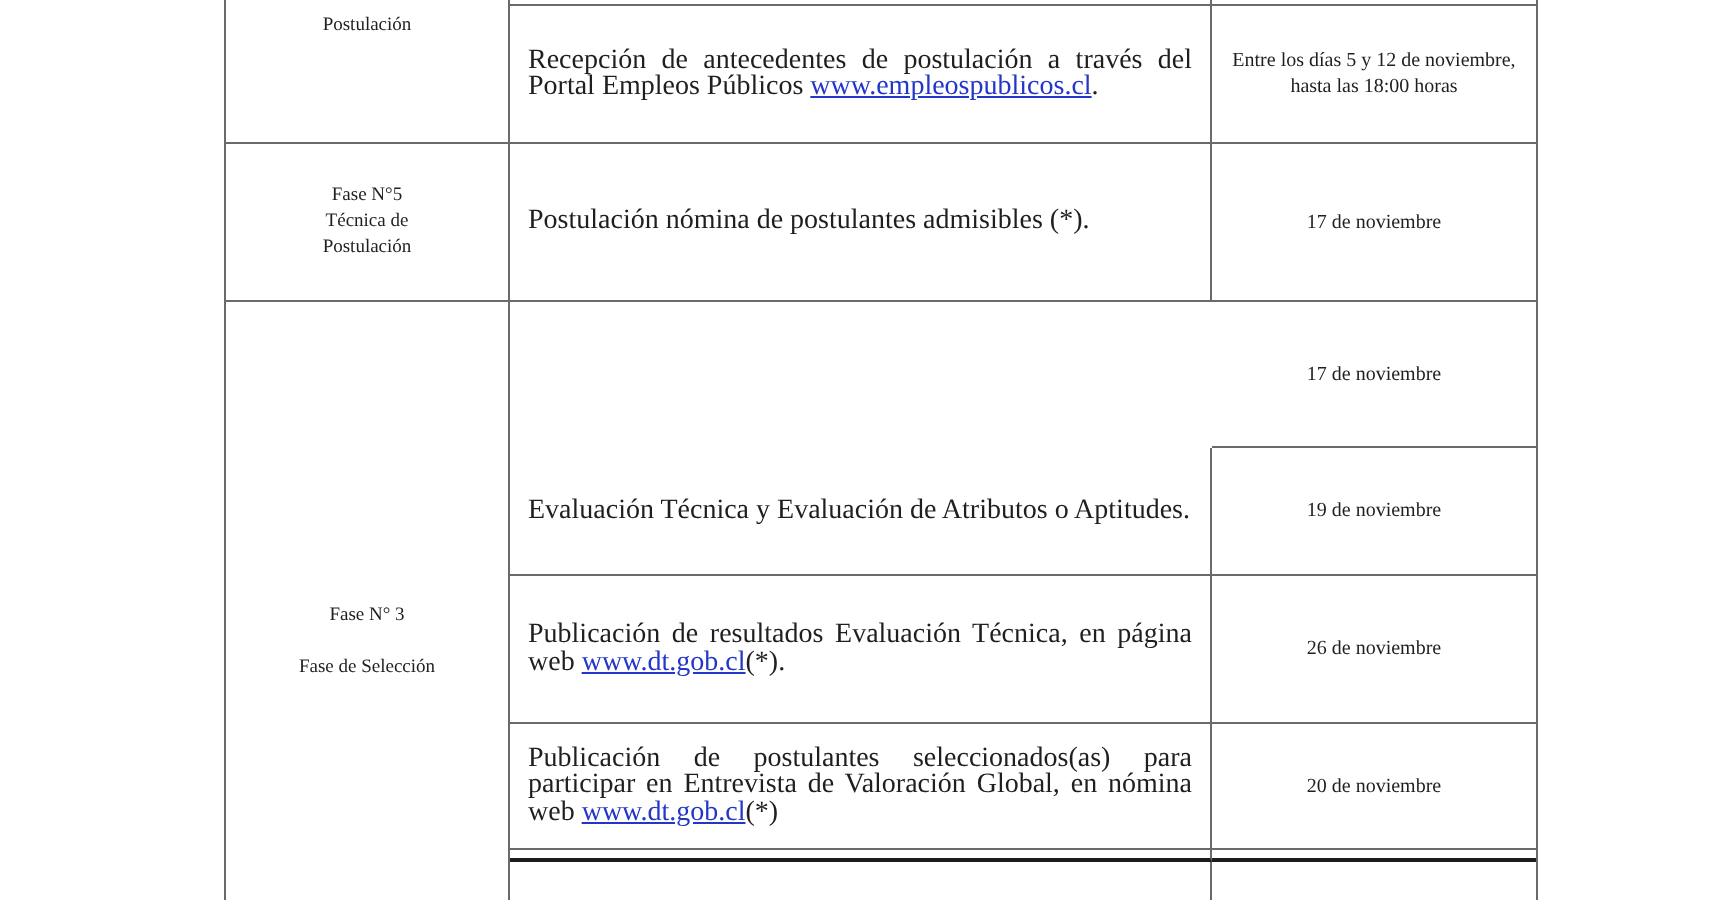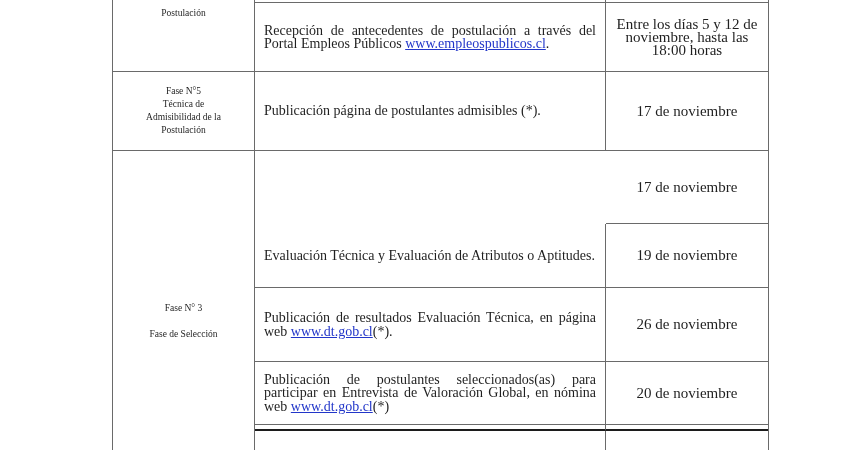--- a/index.html
+++ b/index.html
@@ -27,21 +27,21 @@
 
   .c-phase { justify-content:center; text-align:center;
              font-size:9.5px; line-height:13px; padding:2px 6px; }
   .c-phase .plines { width:100%; }
   .pline { min-height:13px; }
 
   .c-mid { padding:4px 9px; font-size:14px; line-height:13.5px; }
   .c-mid .txt { width:100%; text-align:justify; }
 
   .c-date { justify-content:center; text-align:center;
-            font-size:15px; line-height:13px; padding:2px 8px; }
+            font-size:10px; line-height:13px; padding:2px 8px; }
 
   .lnk { color:#2236c9; text-decoration:underline; cursor:pointer; }
 </style>
 </head>
 <body>
 
 <div class="page">
   <div class="tbl">
 
     <div class="cell bb br" style="grid-area:1/2/2/3"></div>
@@ -50,21 +50,20 @@
     <div class="cell c-phase bb br" style="grid-area:1/1/3/2">
       <div class="plines">
         <div class="pline">Postulación</div>
       </div>
     </div>
 
     <div class="cell c-phase bb br" style="grid-area:3/1/4/2">
       <div class="plines">
         <div class="pline">Fase N°5</div>
         <div class="pline">Técnica de</div>
-        <div class="pline">Admisibilidad de la</div>
         <div class="pline">Postulación</div>
       </div>
     </div>
 
     <div class="cell c-phase br" style="grid-area:4/1/10/2">
       <div class="plines">
         <div class="pline">Fase N° 3</div>
         <div class="pline"></div>
         <div class="pline">Fase de Selección</div>
       </div>
@@ -74,21 +73,21 @@
       <div class="txt">
         <span>Recepción de antecedentes de postulación a través del Portal Empleos Públicos </span><a class="lnk">www.empleospublicos.cl</a><span>.</span>
       </div>
     </div>
     <div class="cell c-date bb" style="grid-area:2/3/3/4">
       <div>Entre los días 5 y 12 de noviembre, hasta las 18:00 horas</div>
     </div>
 
     <div class="cell c-mid bb br" style="grid-area:3/2/4/3">
       <div class="txt">
-        <span>Publicación página de postulantes admisibles (*).</span>
+        <span>Postulación nómina de postulantes admisibles (*).</span>
       </div>
     </div>
     <div class="cell c-date bb" style="grid-area:3/3/4/4">
       <div>17 de noviembre</div>
     </div>
 
     <div class="cell c-date bb" style="grid-area:4/3/5/4">
       <div>17 de noviembre</div>
     </div>
 

